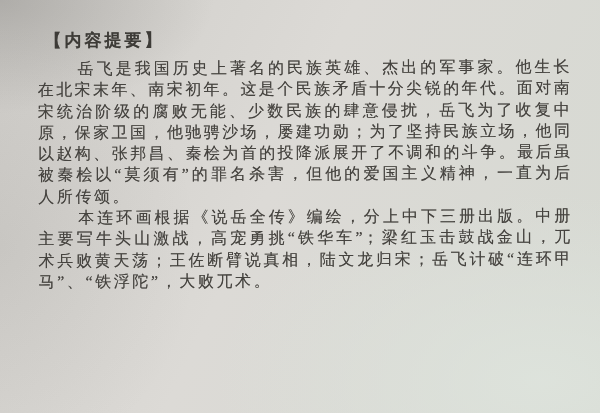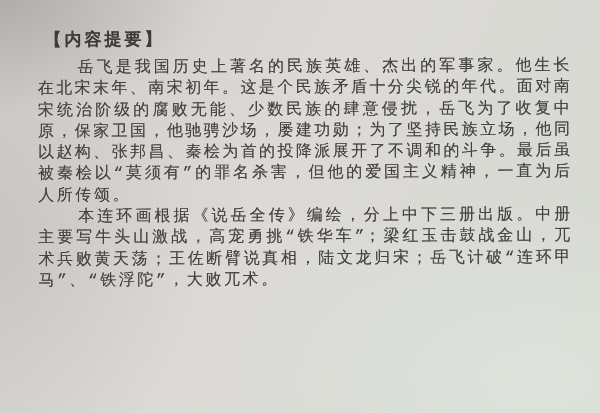--- a/index.html
+++ b/index.html
@@ -16,21 +16,20 @@
   .page {
     position: relative;
     width: 600px;
     height: 413px;
     background-color: #d8d6d2;
     background-image:
       radial-gradient(90% 75% at 90% 92%, rgba(222,228,221,0.85), rgba(222,228,221,0) 60%),
       radial-gradient(65% 50% at 0% 0%, rgba(100,98,95,0.30), rgba(100,98,95,0) 55%),
       radial-gradient(55% 90% at 0% 60%, rgba(120,118,114,0.12), rgba(120,118,114,0) 60%),
       linear-gradient(115deg, #cfcdc9 0%, #dcdad6 45%, #d6d9d2 100%);
-    font-family: Liberation Mono, monospace;
   }
   .text-block {
     position: absolute;
     left: 38px;
     top: 30px;
     width: 532px;
     color: #45433f;
     transform: rotate(-0.25deg);
     text-shadow: 0 0 0.5px rgba(69,66,62,0.55);
   }

